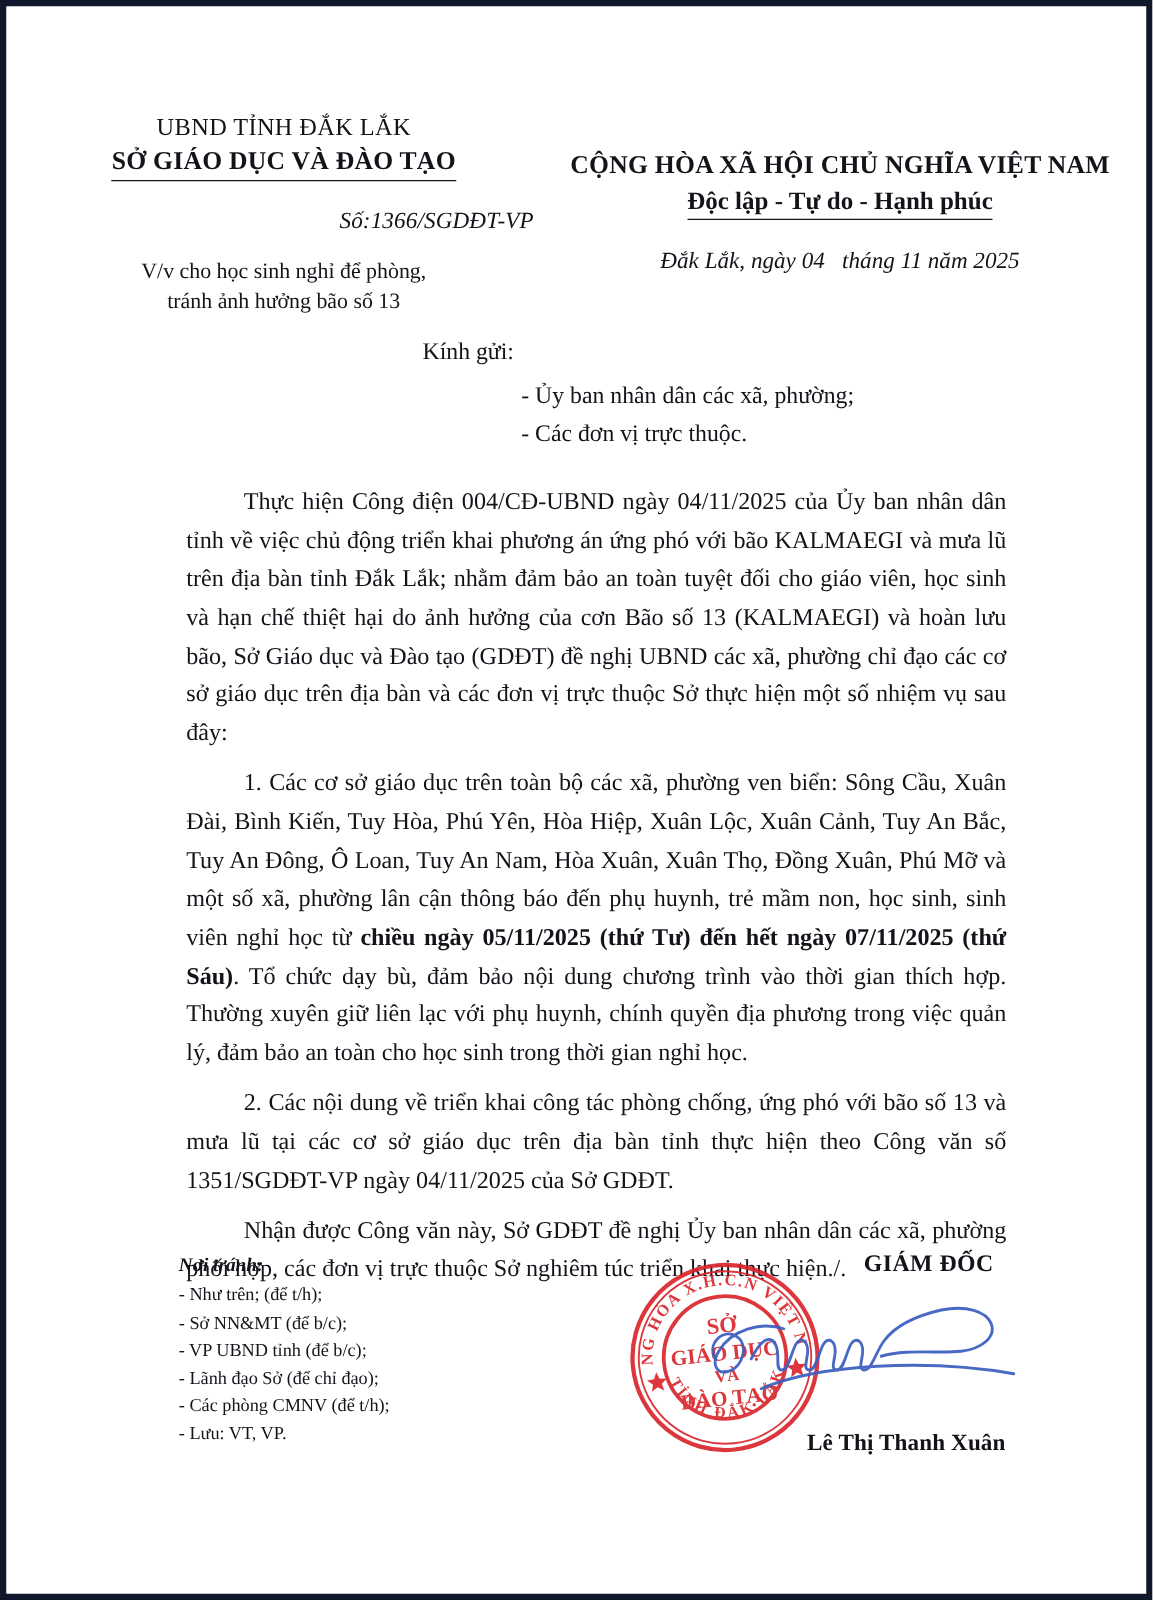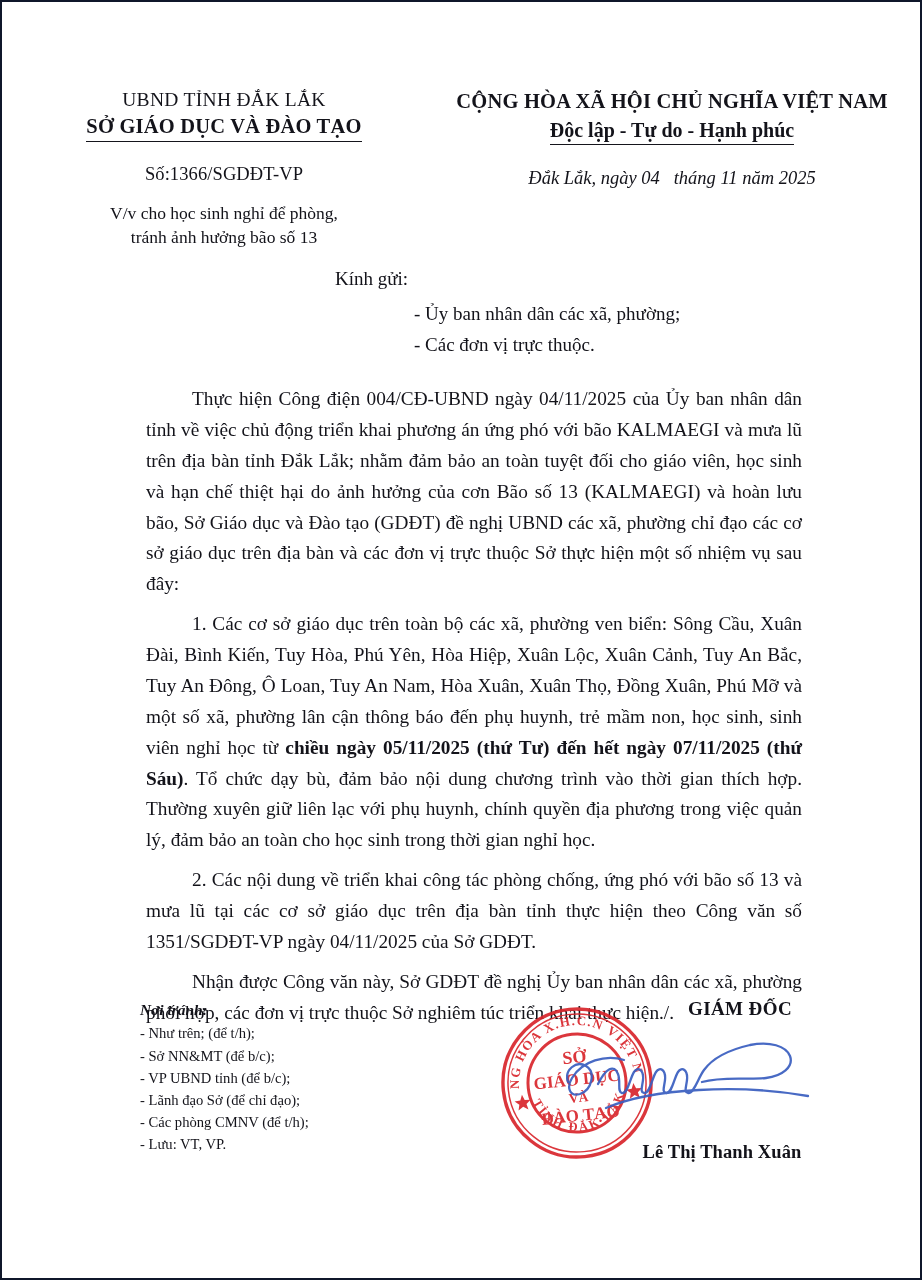--- a/index.html
+++ b/index.html
@@ -5,21 +5,21 @@
   html, body {
     margin: 0;
     padding: 0;
     background: #e9e9ec;
   }
   .page {
     position: relative;
     width: 922px;
     height: 1280px;
     background: #ffffff;
-    border: 2px solid #0f172a;
+    border: 5px solid #0f172a;
     box-sizing: border-box;
     overflow: hidden;
     font-family: "Liberation Serif", "DejaVu Serif", serif;
     color: #13131a;
   }
 
   
   .header {
     position: absolute;
     top: 86px;
@@ -30,20 +30,21 @@
   }
   .hdr-left {
     width: 400px;
     margin-left: 22px;
     text-align: center;
   }
   .hdr-right {
     flex: 1;
     text-align: center;
     padding-right: 0;
+    margin-top: 28px;
   }
   .org-line1 {
     font-size: 19.5px;
     letter-spacing: .3px;
     line-height: 1.28;
   }
   .org-line2 {
     font-size: 20.5px;
     font-weight: bold;
     letter-spacing: .2px;
@@ -63,23 +64,24 @@
     font-size: 20px;
     font-weight: bold;
     line-height: 1.3;
     display: inline-block;
     border-bottom: 1.6px solid #15151c;
     padding-bottom: 1px;
     margin-top: 2px;
   }
   .doc-number {
     font-size: 18.5px;
-    text-align: center;
+    text-align: right;
     margin-top: 22px;
     letter-spacing: .1px;
+    font-style: italic;
   }
   .date-line {
     font-size: 18.5px;
     font-style: italic;
     text-align: center;
     margin-top: 23px;
     white-space: pre;
   }
   .subject {
     font-size: 17.5px;

